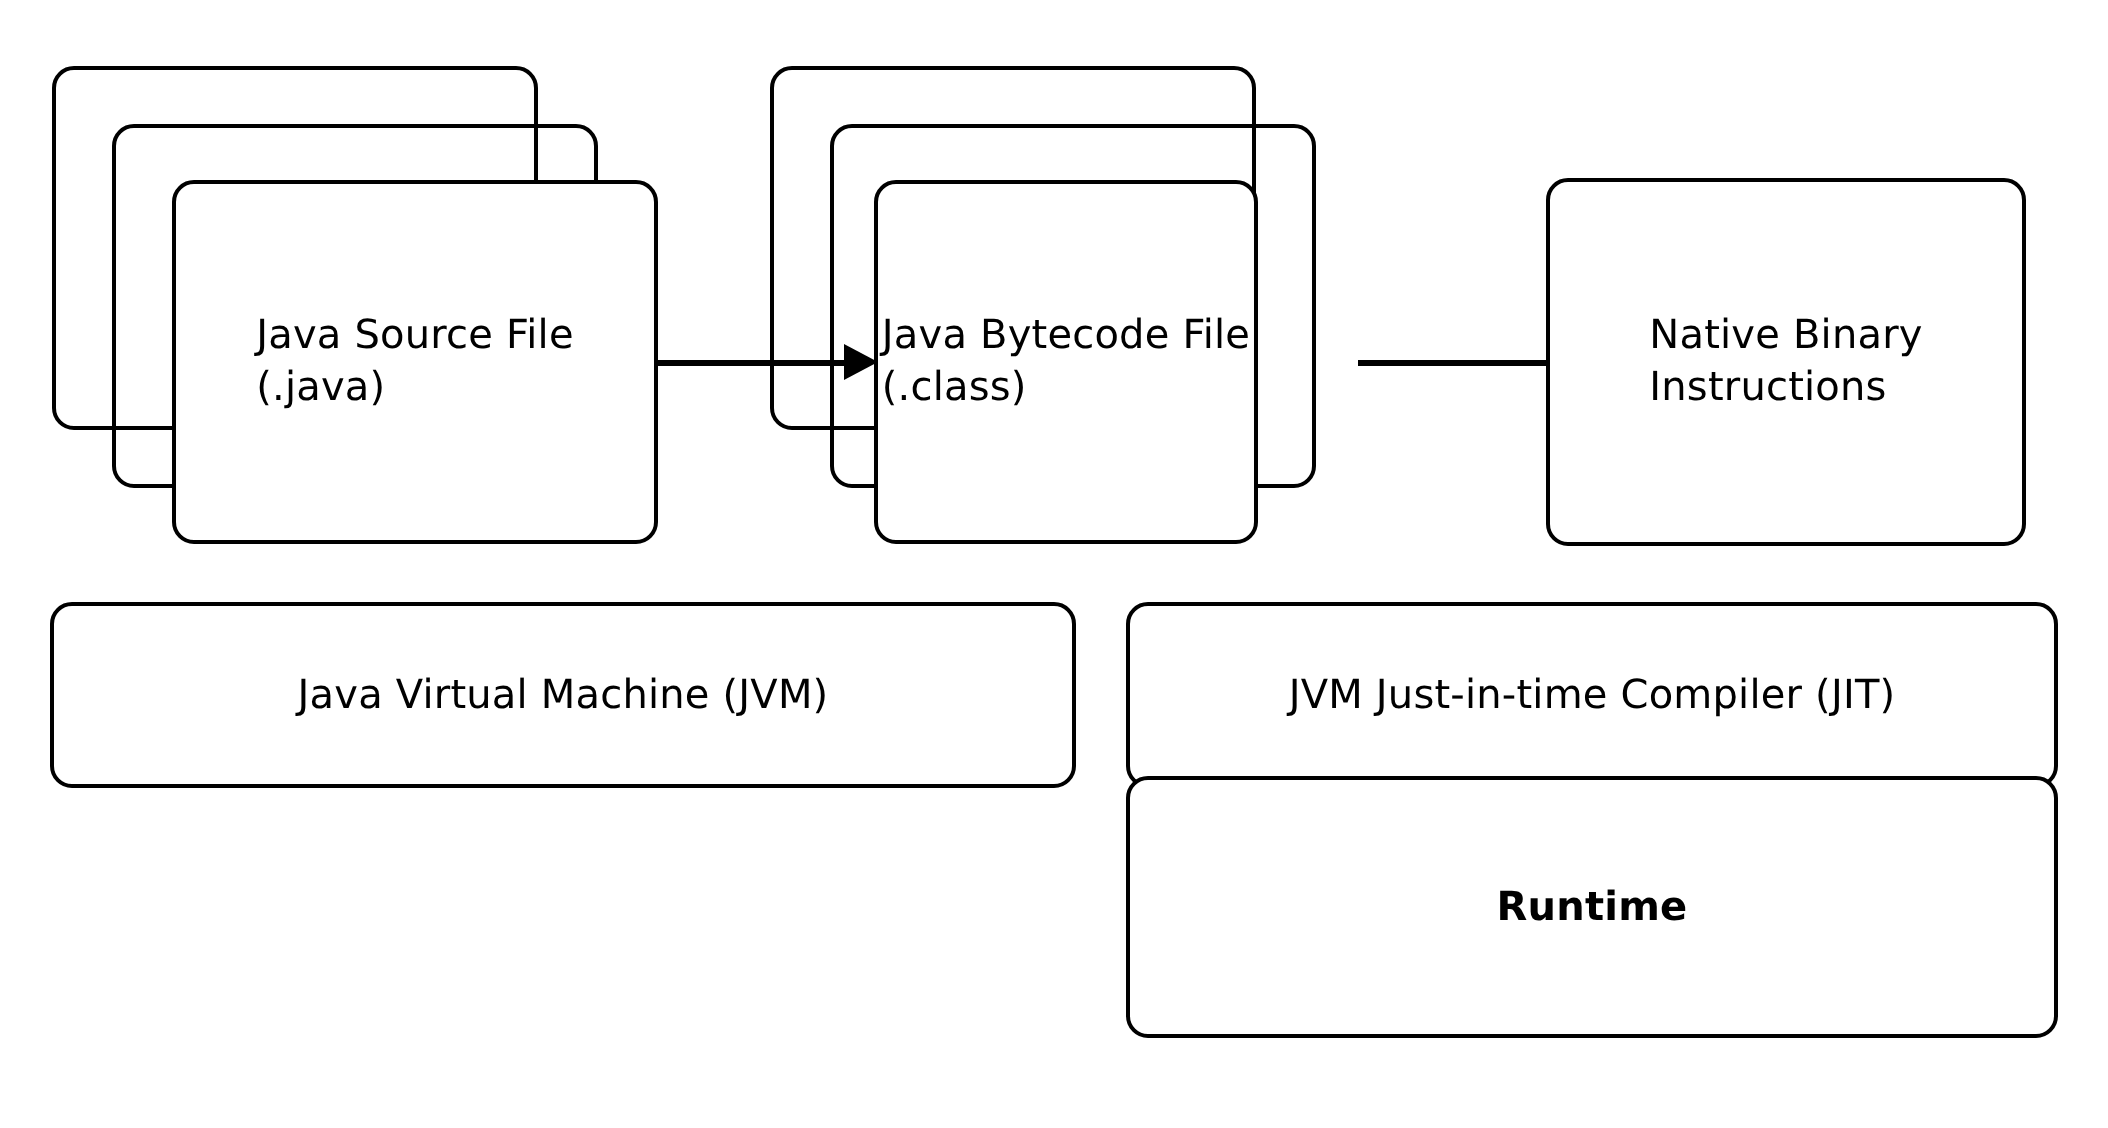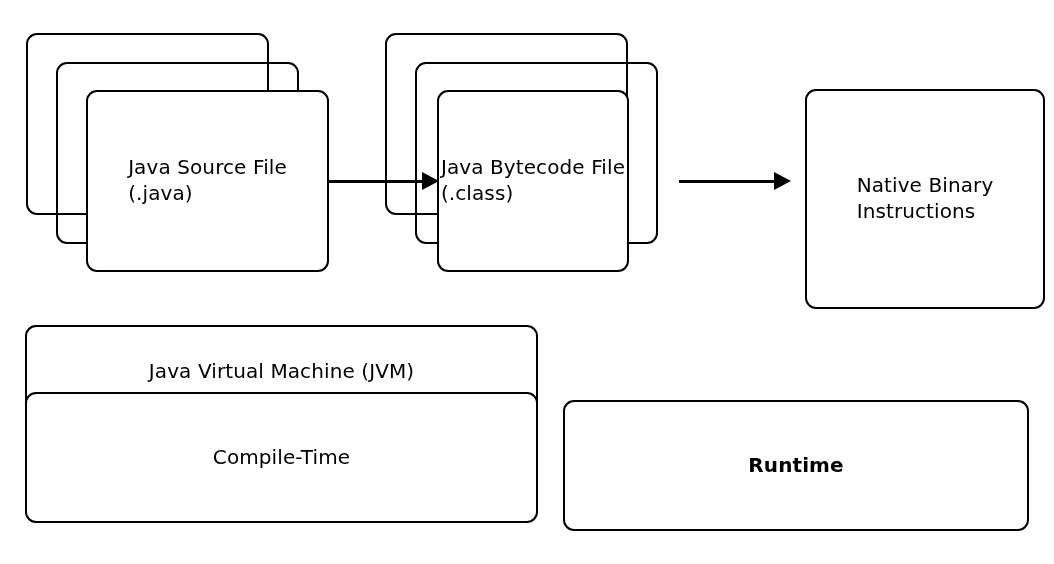--- a/index.html
+++ b/index.html
@@ -95,33 +95,33 @@
       <span>Java Bytecode File
 (.class)</span>
     </div>
   </div>
 
   <div class="arrow" style="left:679px; top:181px; width:112px;">
     <div class="shaft" style="width:96px;"></div>
     <div class="head" style="left:95px;"></div>
   </div>
 
-  <div class="node" style="left:805px; top:89px; width:240px; height:220px;">
+  <div class="node" style="left:773px; top:89px; width:240px; height:184px;">
     <span>Native Binary
 Instructions</span>
   </div>
 
-  <div class="node panel-title" style="left:25px; top:301px; width:513px; height:93px;margin-top:24px;">
+  <div class="node panel-title" style="left:25px; top:301px; width:513px; height:93px;">
     <span>Java Virtual Machine (JVM)</span>
   </div>
 
-  <div class="node panel-body" style="left:25px; top:392px; width:513px; height:131px;">
-    <span>Compile-Time</span>
+
+  <div class="node panel-title" style="left:563px; top:301px; width:466px; height:93px;">
+    <span>JVM Just-in-time Compiler (JIT)</span>
   </div>
 
-
-  <div class="node panel-body" style="left:563px; top:400px; width:466px; height:131px;">
+  <div class="node panel-body" style="left:563px; top:388px; width:466px; height:131px;">
     <div>
       <div class="runtime-head">Runtime</div>
     </div>
   </div>
 
 </div>
 
 </body></html>

